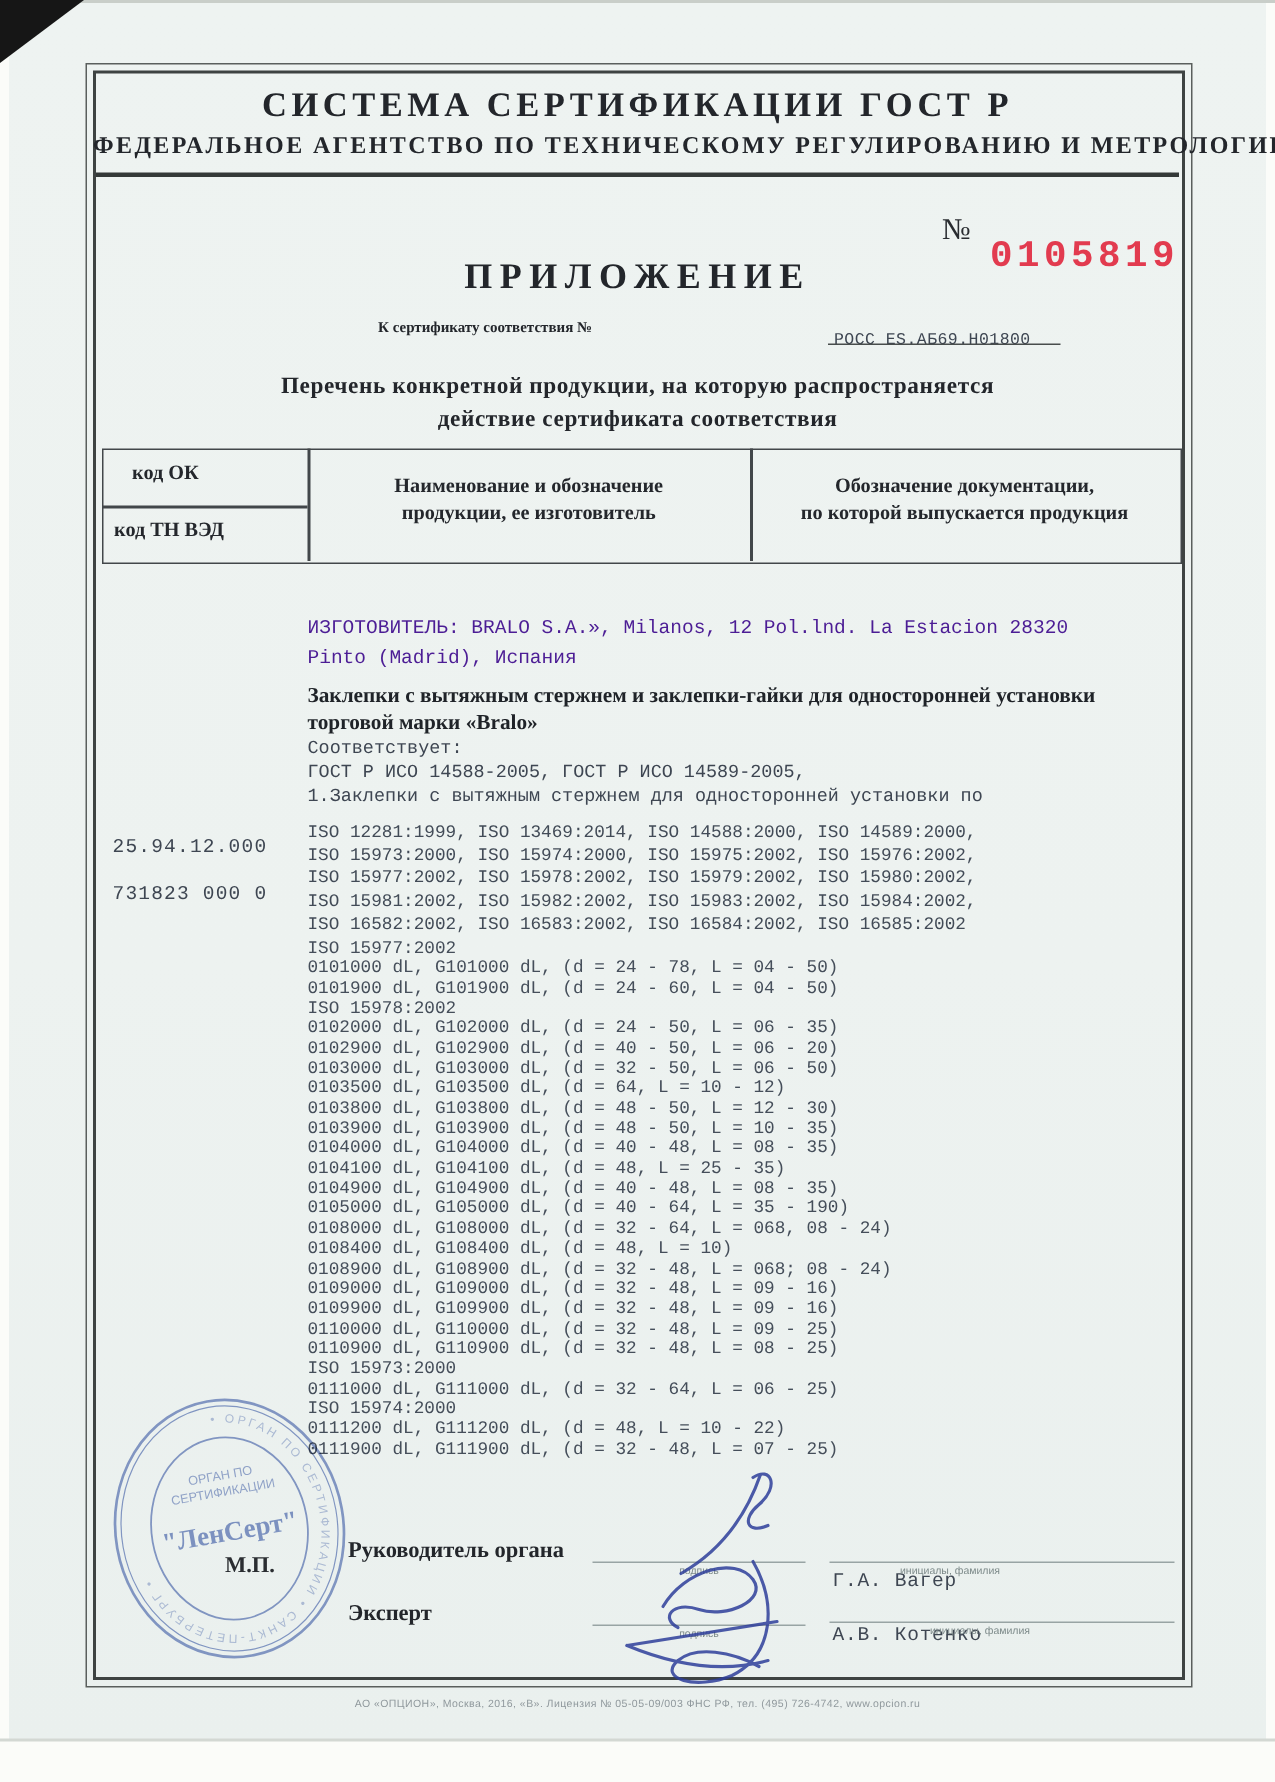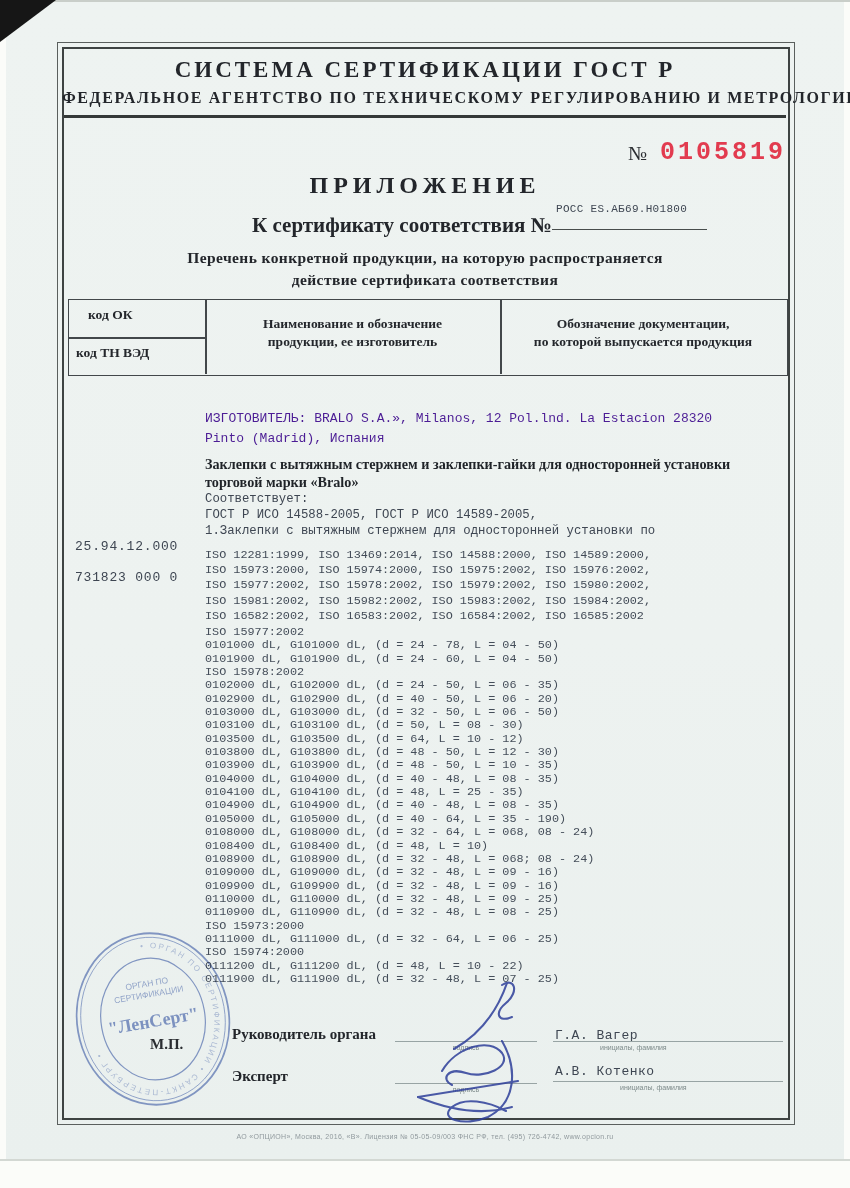--- a/index.html
+++ b/index.html
@@ -11,28 +11,28 @@
   .corner-artifact{position:absolute;left:0;top:0;width:0;height:0;
         border-top:42px solid #161616;border-right:56px solid transparent;}
   .top-scan-edge{position:absolute;left:0;top:0;width:850px;height:2px;background:#c9cec9;}
   .abs{position:absolute;}
   .frame-outer{position:absolute;left:57px;top:42px;width:736px;height:1081px;
         border:1px solid #5a5f5d;}
   .frame-inner{position:absolute;left:62px;top:47px;width:724px;height:1069px;
         border:2px solid #3e4342;}
   .hdr-divider{position:absolute;left:64px;top:115px;width:722px;height:3px;background:#343938;}
   .serifB{font-family:"Liberation Serif",serif;font-weight:bold;color:#23262b;}
-  .mono{font-family:"Liberation Mono","DejaVu Sans Mono",monospace;color:#3e4652;}
+  .mono{font-family:"Liberation Mono","DejaVu Sans Mono",monospace;color:#3e4652;margin-top:18px;}
   .center{text-align:center;}
   .sys-title{left:62px;top:57px;width:726px;font-size:23px;letter-spacing:3px;white-space:nowrap;}
   .agency{left:62px;top:89px;width:726px;font-size:16px;letter-spacing:1.6px;white-space:nowrap;}
   .num-sign{left:628px;top:142px;font-size:20px;color:#2a2d31;}
   .num-red{left:660px;top:138px;font-size:25px;font-weight:bold;letter-spacing:3px;color:#e23b4f;}
   .doc-title{left:62px;top:172px;width:726px;font-size:24px;letter-spacing:5px;}
-  .cert-label{left:252px;top:213px;font-size:21px;}
+  .cert-label{left:252px;top:213px;font-size:10px;}
   .cert-value{left:556px;top:203px;font-size:11px;letter-spacing:0.3px;}
   .cert-underline{left:552px;top:229px;width:155px;height:1px;background:#484d4c;}
   .subtitle1{left:62px;top:249px;width:726px;font-size:15.5px;letter-spacing:0.4px;}
   .subtitle2{left:62px;top:271px;width:726px;font-size:15.5px;letter-spacing:0.4px;}
   .tbl{position:absolute;left:68px;top:299px;width:718px;height:75px;border:1.5px solid #42474a;}
   .tbl-v1{position:absolute;left:205px;top:299px;width:1.5px;height:75px;background:#42474a;}
   .tbl-v2{position:absolute;left:500px;top:299px;width:1.5px;height:75px;background:#42474a;}
   .tbl-h1{position:absolute;left:68px;top:337px;width:137px;height:1.5px;background:#42474a;}
   .tbl-label{font-size:13.5px;font-weight:600;font-family:"Liberation Serif",serif;color:#24272c;}
   .c2{left:205px;width:295px;text-align:center;}
@@ -117,21 +117,20 @@
     <div class="std">ISO 15981:2002, ISO 15982:2002, ISO 15983:2002, ISO 15984:2002,</div>
     <div class="std">ISO 16582:2002, ISO 16583:2002, ISO 16584:2002, ISO 16585:2002</div>
     <div class="spacer2"></div>
     <div class="spec">ISO 15977:2002</div>
     <div class="spec">0101000 dL, G101000 dL, (d = 24 - 78, L = 04 - 50)</div>
     <div class="spec">0101900 dL, G101900 dL, (d = 24 - 60, L = 04 - 50)</div>
     <div class="spec">ISO 15978:2002</div>
     <div class="spec">0102000 dL, G102000 dL, (d = 24 - 50, L = 06 - 35)</div>
     <div class="spec">0102900 dL, G102900 dL, (d = 40 - 50, L = 06 - 20)</div>
     <div class="spec">0103000 dL, G103000 dL, (d = 32 - 50, L = 06 - 50)</div>
-    <div class="spec">0103100 dL, G103100 dL, (d = 50, L = 08 - 30)</div>
     <div class="spec">0103500 dL, G103500 dL, (d = 64, L = 10 - 12)</div>
     <div class="spec">0103800 dL, G103800 dL, (d = 48 - 50, L = 12 - 30)</div>
     <div class="spec">0103900 dL, G103900 dL, (d = 48 - 50, L = 10 - 35)</div>
     <div class="spec">0104000 dL, G104000 dL, (d = 40 - 48, L = 08 - 35)</div>
     <div class="spec">0104100 dL, G104100 dL, (d = 48, L = 25 - 35)</div>
     <div class="spec">0104900 dL, G104900 dL, (d = 40 - 48, L = 08 - 35)</div>
     <div class="spec">0105000 dL, G105000 dL, (d = 40 - 64, L = 35 - 190)</div>
     <div class="spec">0108000 dL, G108000 dL, (d = 32 - 64, L = 068, 08 - 24)</div>
     <div class="spec">0108400 dL, G108400 dL, (d = 48, L = 10)</div>
     <div class="spec">0108900 dL, G108900 dL, (d = 32 - 48, L = 068; 08 - 24)</div>

